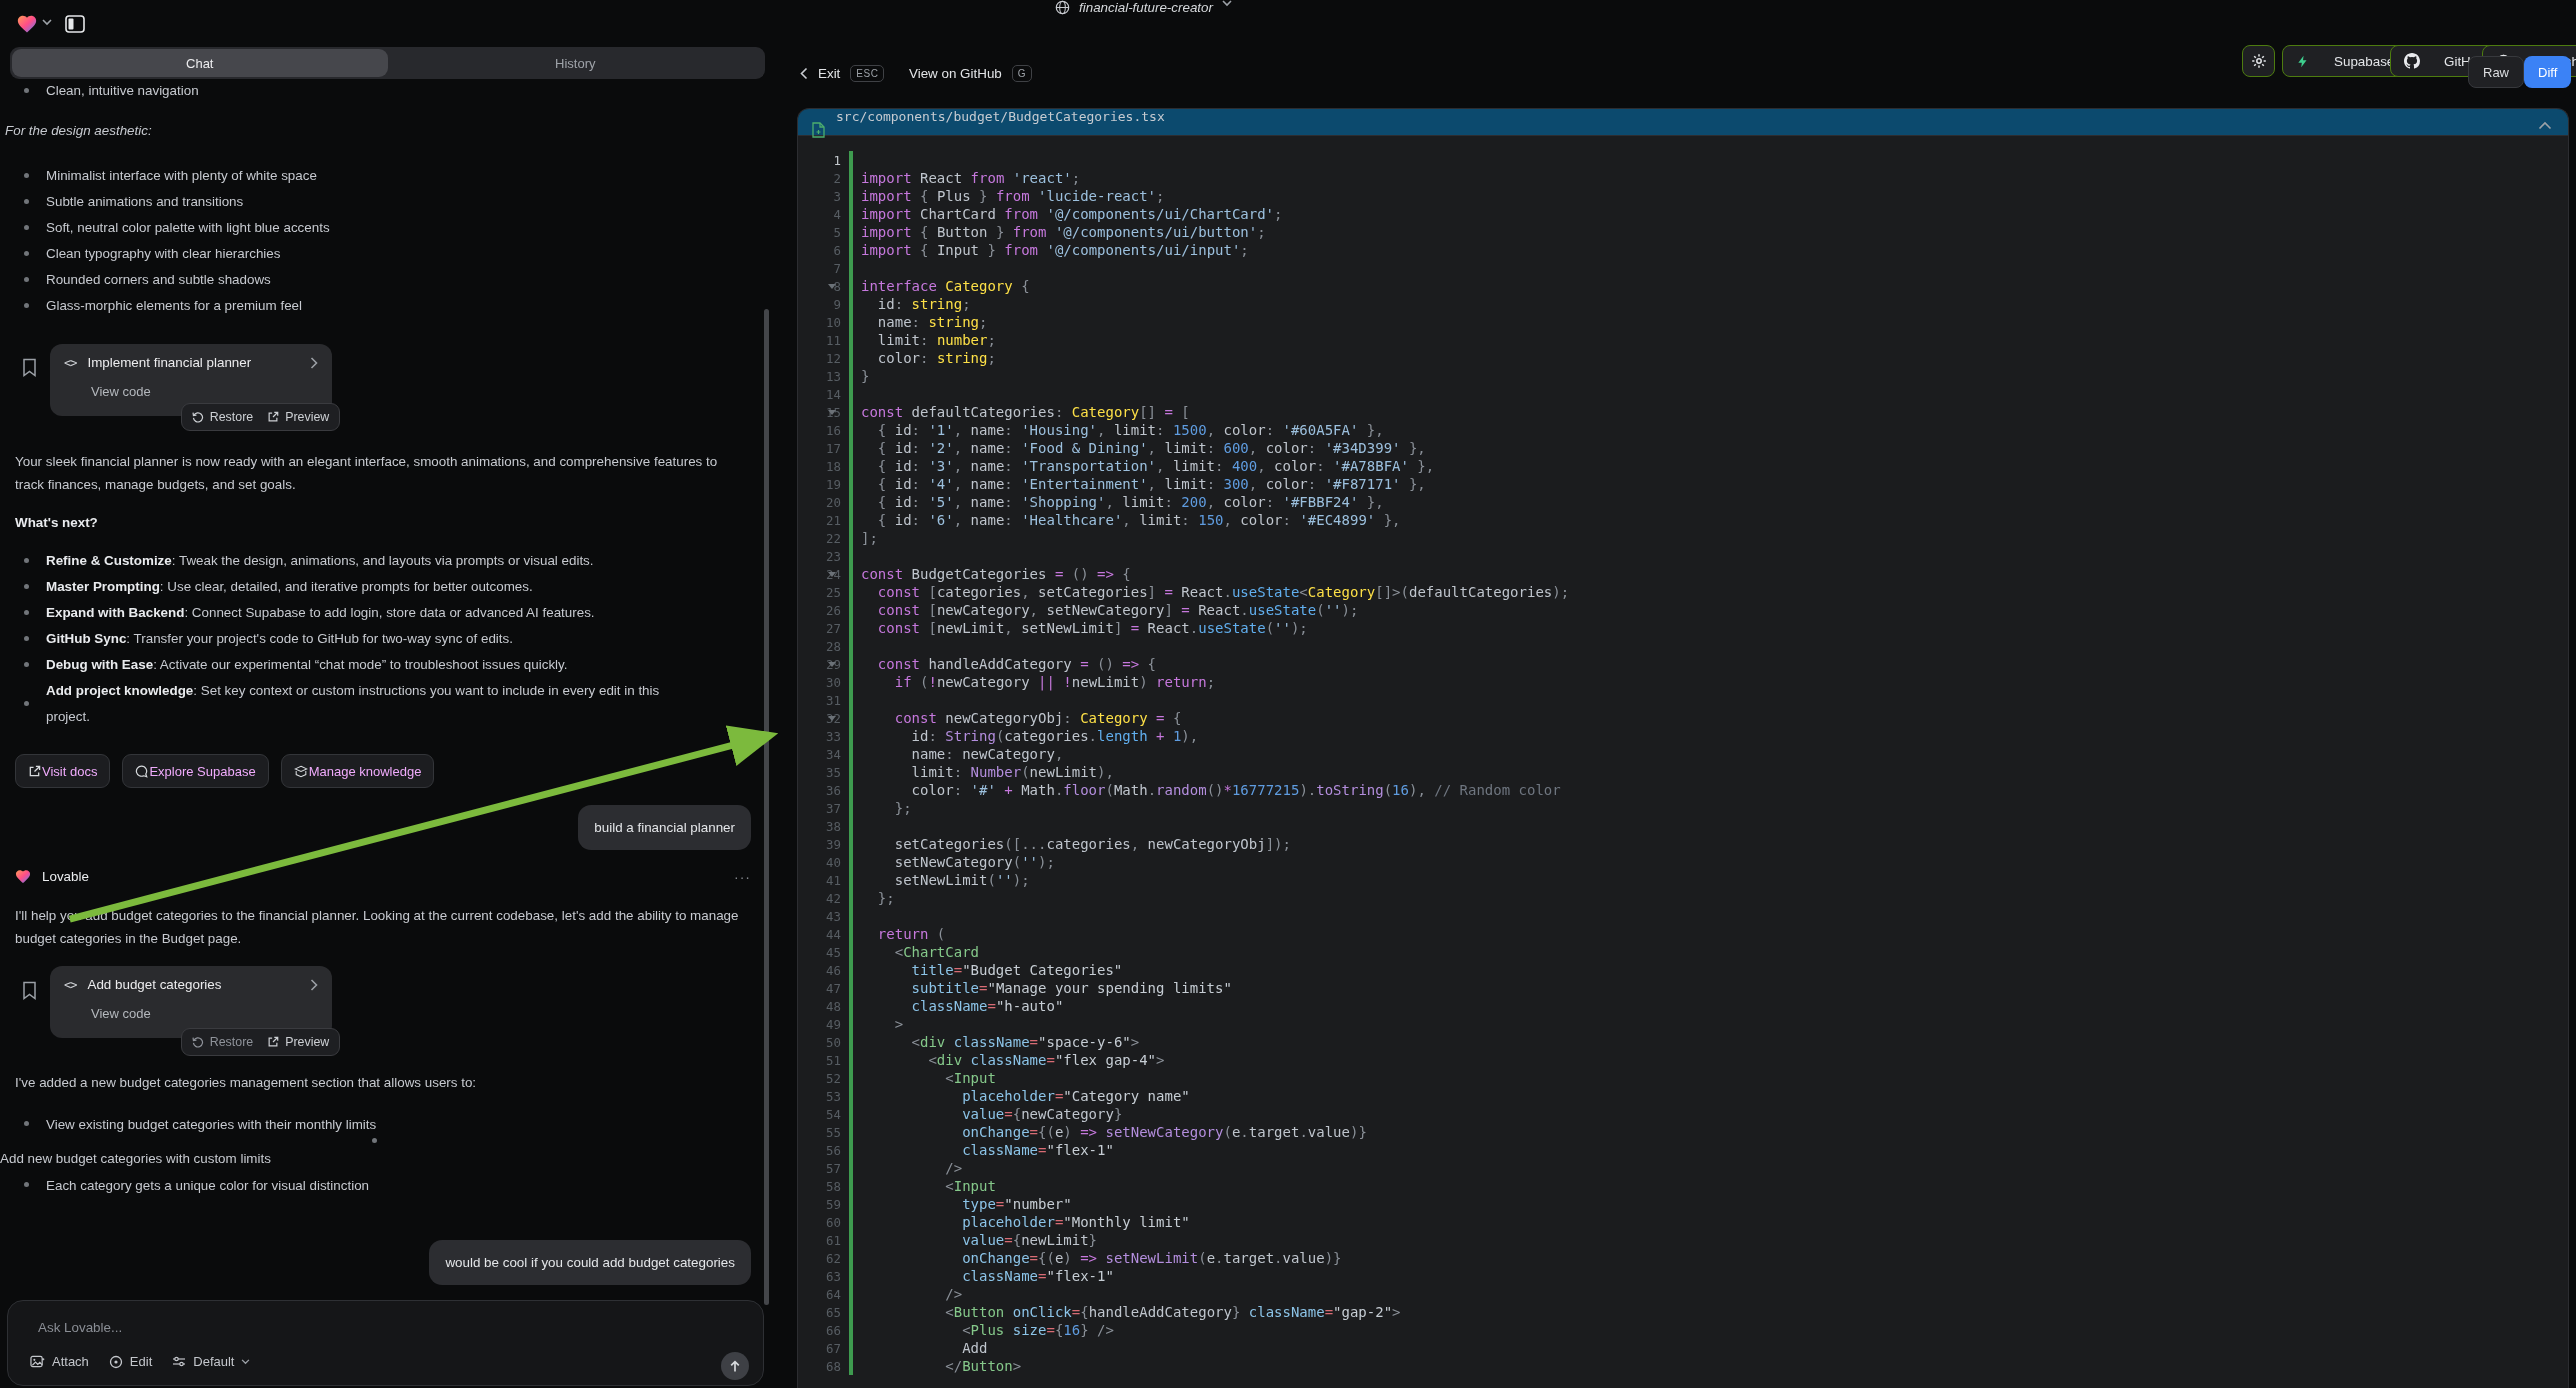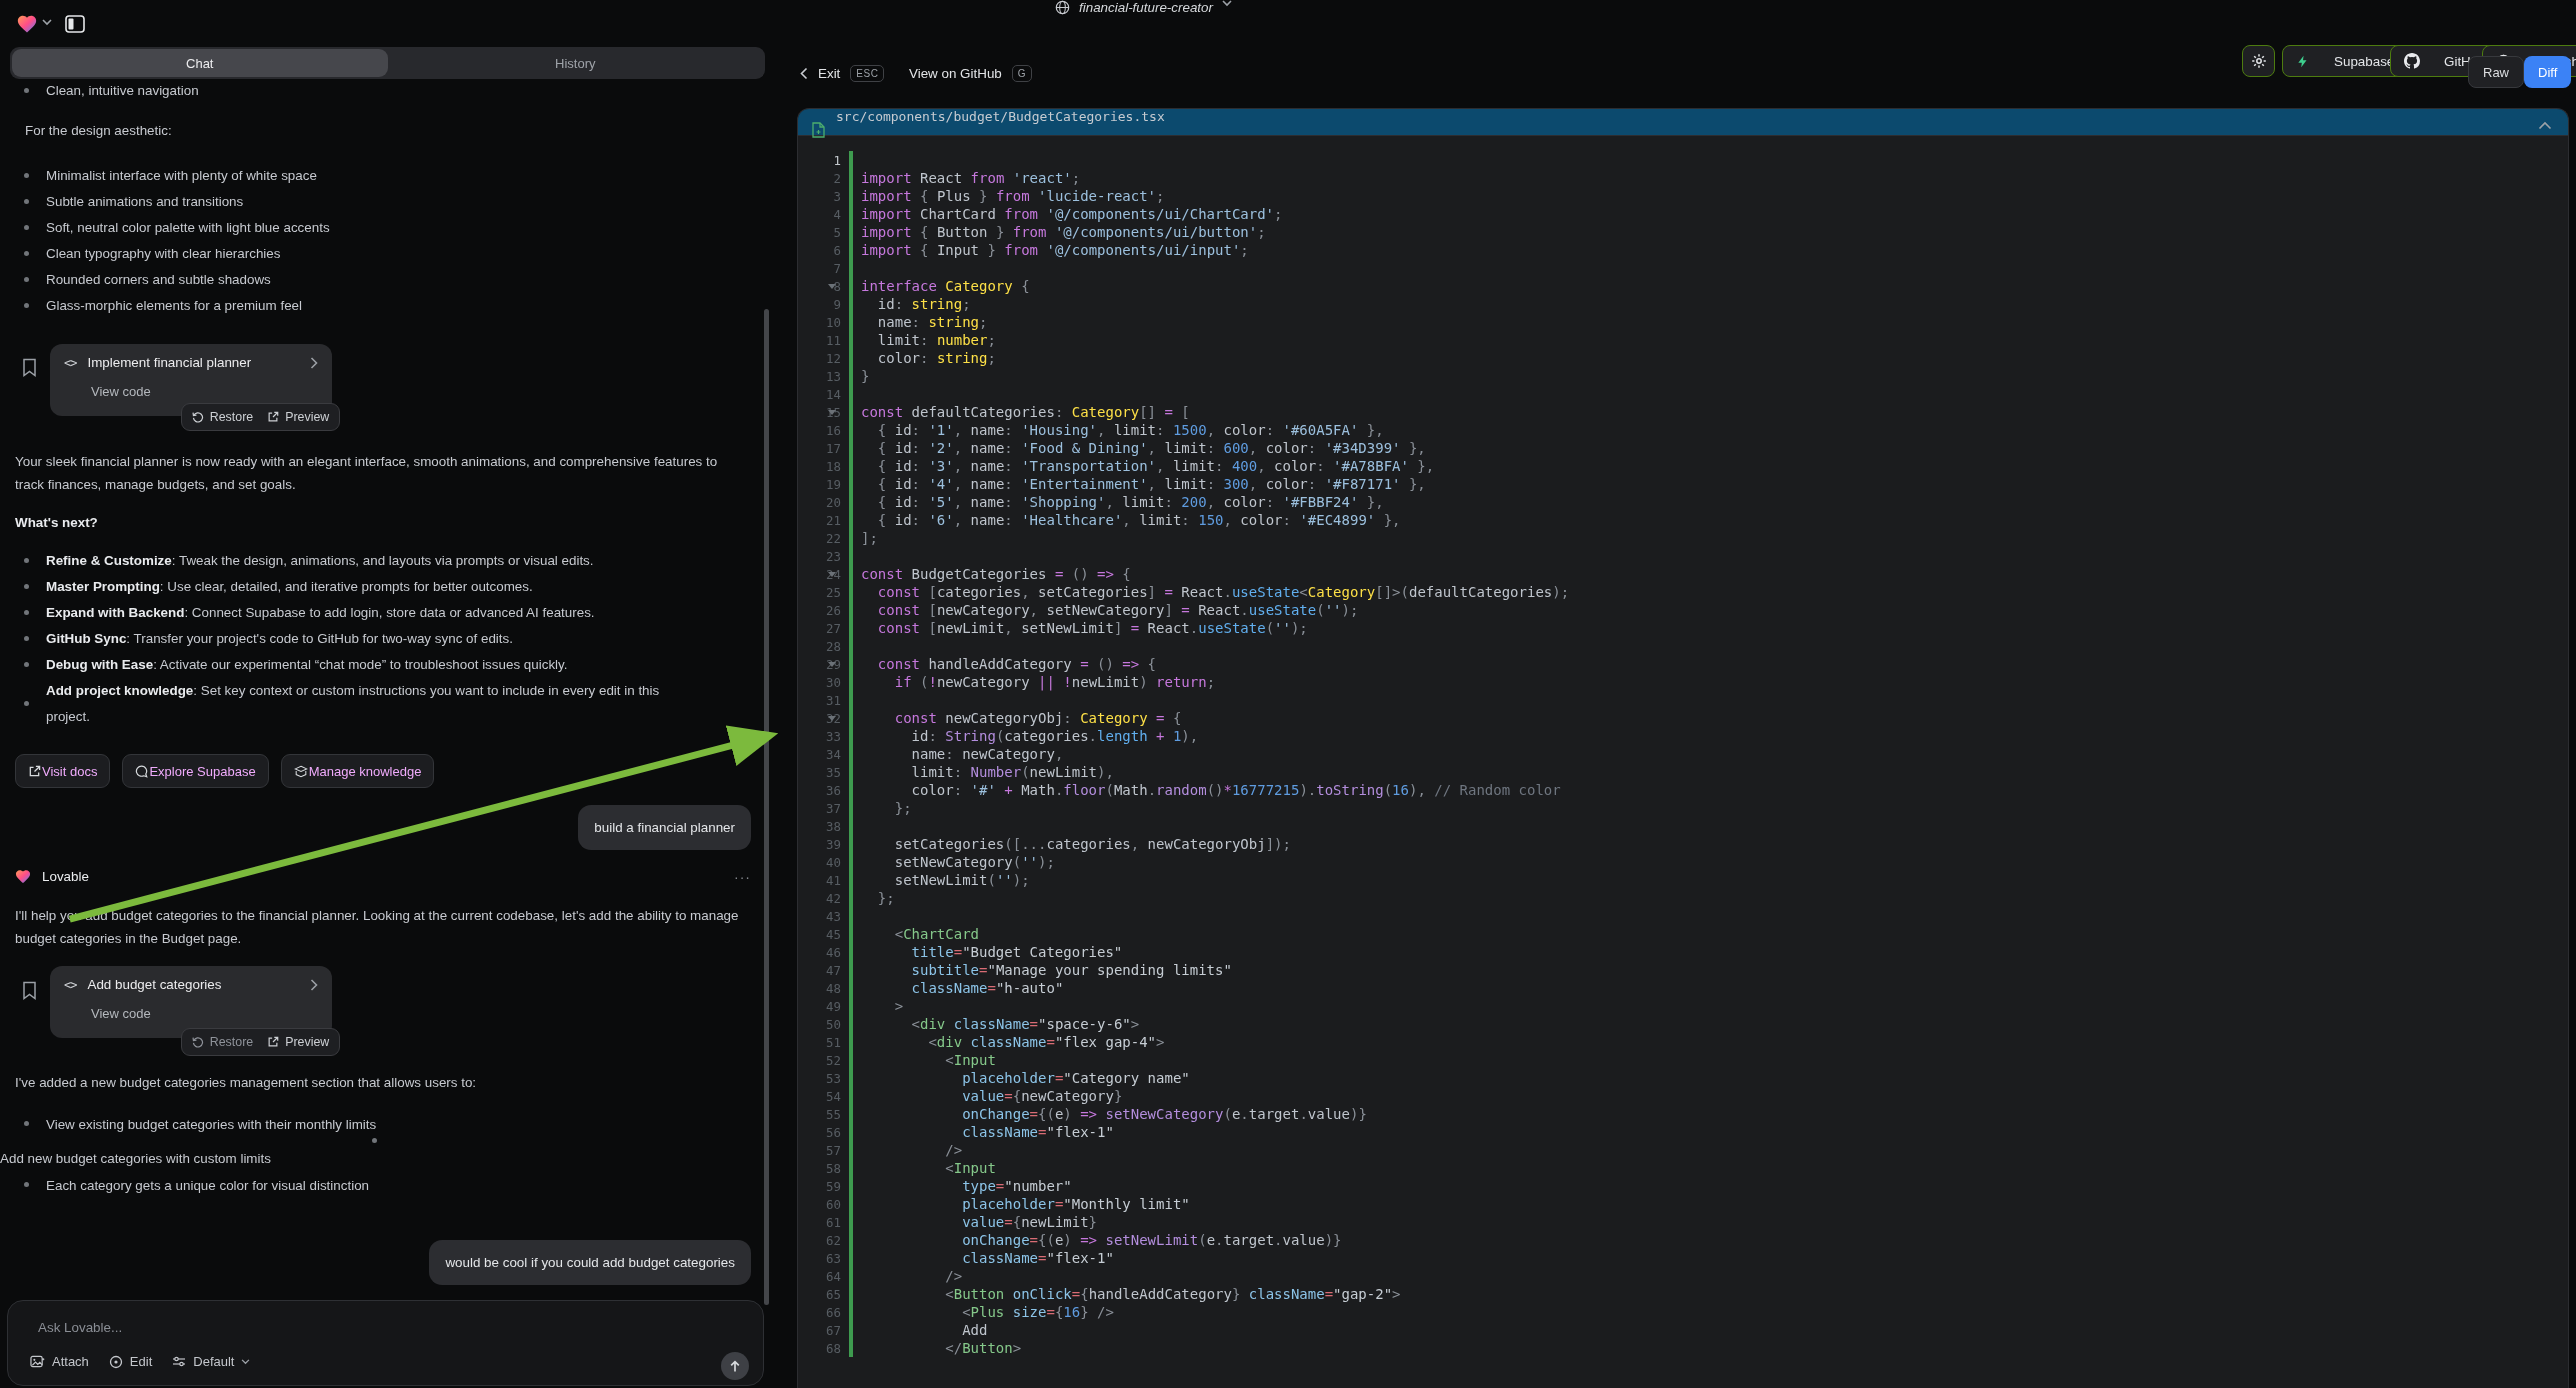--- a/index.html
+++ b/index.html
@@ -177,21 +177,21 @@
     <div class="tab">
         <span>History</span>
       </div>
   </div>
 
   <div class="abs bullet-row msgtext" style="left:0;top:78px;width:737px;">
     <span class="dot"></span>
       <span>Clean, intuitive navigation</span>
   </div>
 
-  <div class="abs msgtext" style="left:25px;top:123px;">For the design aesthetic:</div>
+  <div class="abs msgtext" style="left:5px;top:123px;font-style:italic;">For the design aesthetic:</div>
 
   <div class="abs" style="left:0;top:163px;width:742px;">
     <div class="bullet-row msgtext">
         <span class="dot"></span>
         <span>Minimalist interface with plenty of white space</span>
       </div>
     <div class="bullet-row msgtext">
         <span class="dot"></span>
         <span>Subtle animations and transitions</span>
       </div>
@@ -662,20 +662,25 @@
         <span class="num">42</span>
         <span class="bar"></span>
         <pre><span class="tok-d">  };</span></pre>
       </div>
       <div class="cl">
         <span class="num">43</span>
         <span class="bar"></span>
         <pre></pre>
       </div>
       <div class="cl">
+        <span class="num">44</span>
+        <span class="bar"></span>
+        <pre><span class="tok-k">  return </span><span class="tok-d">(</span></pre>
+      </div>
+      <div class="cl">
         <span class="num">45</span>
         <span class="bar"></span>
         <pre><span class="tok-d">    &lt;</span><span class="tok-g">ChartCard</span></pre>
       </div>
       <div class="cl">
         <span class="num">46</span>
         <span class="bar"></span>
         <pre><span class="tok-a">      title</span><span class="tok-o">=</span><span class="tok-js">"Budget Categories"</span></pre>
       </div>
       <div class="cl">

